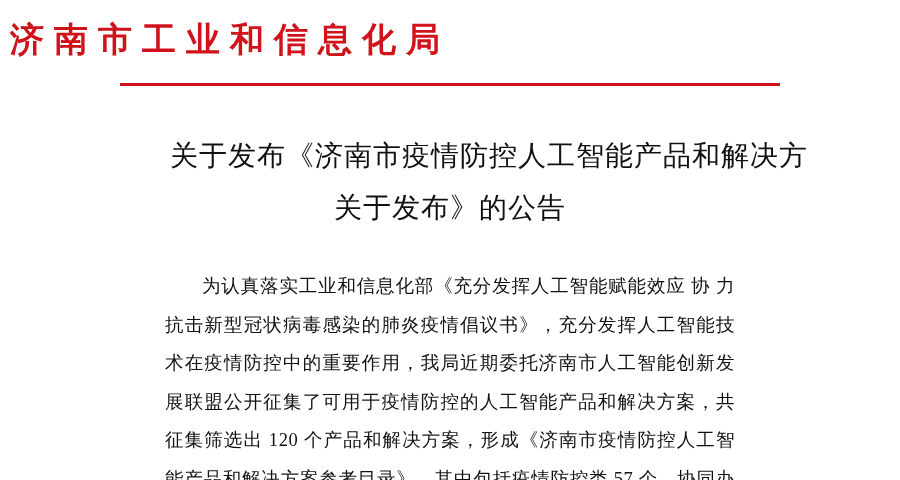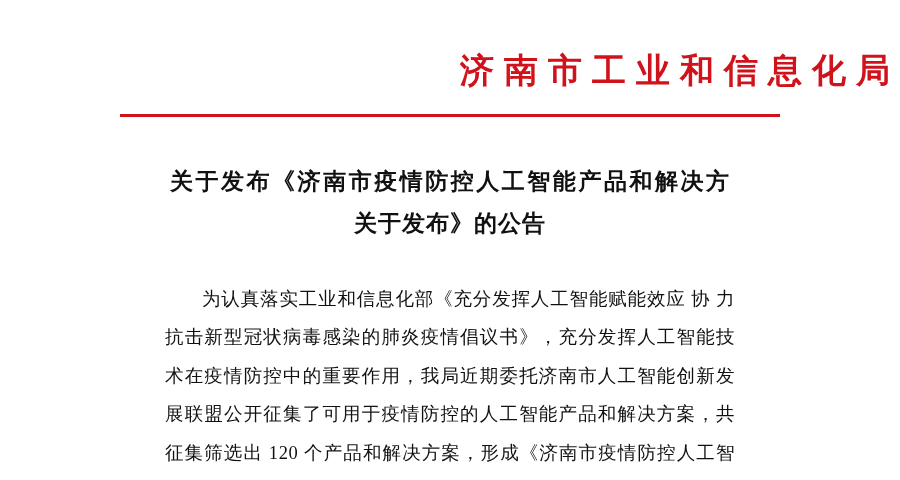--- a/index.html
+++ b/index.html
@@ -14,22 +14,22 @@
     overflow: hidden;
   }
   .page {
     position: relative;
     width: 900px;
     height: 480px;
     background: #ffffff;
     box-sizing: border-box;
   }
   .doc-header {
-    text-align: right;
-    padding-top: 51px;
+    text-align: left;
+    padding-top: 20px;
   }
   .agency-title {
     color: #d0121b;
     font-family: "Liberation Serif", "DejaVu Serif", serif;
     font-weight: bold;
     font-size: 34px;
     letter-spacing: 10px;
     line-height: 1.2;
     text-indent: 10px;
     white-space: nowrap;
@@ -37,22 +37,22 @@
   .red-rule {
     width: 660px;
     height: 3px;
     background: #d0121b;
     margin: 22px auto 0 auto;
   }
   .doc-title {
     width: 560px;
     margin: 44px auto 0 auto;
     text-align: center;
-    font-size: 23px;
-    font-weight: bold;
+    font-size: 28px;
+    font-weight: normal;
     line-height: 1.85;
     color: #111111;
     letter-spacing: 1px;
   }
   .doc-title .line {
     display: block;
     white-space: nowrap;
   }
   .doc-title .line.line1 {
     text-align: justify;

